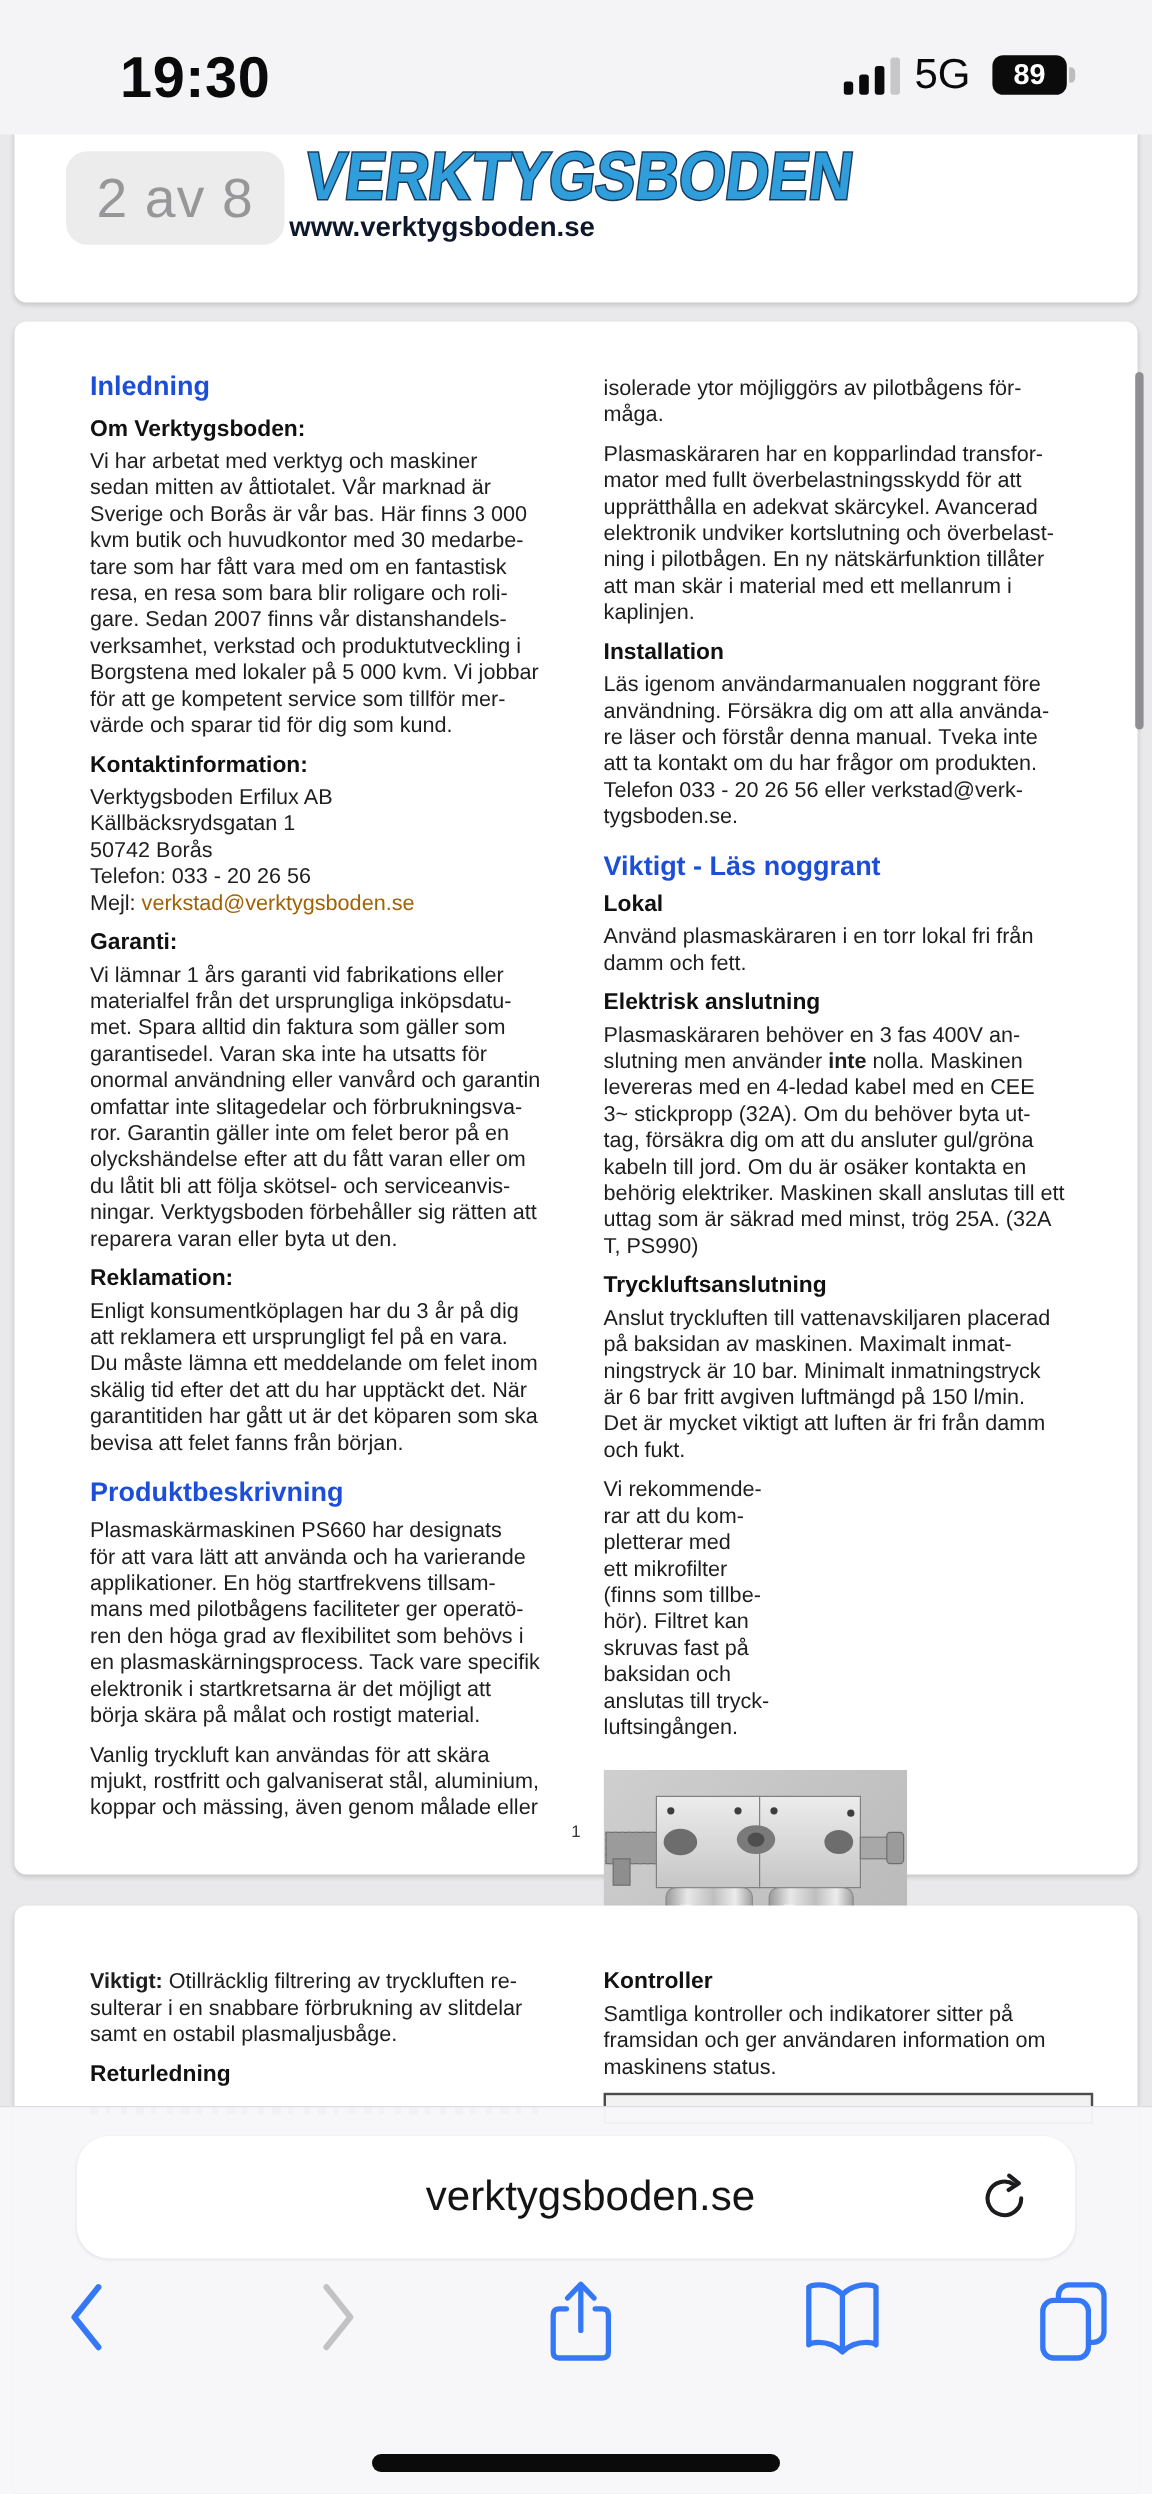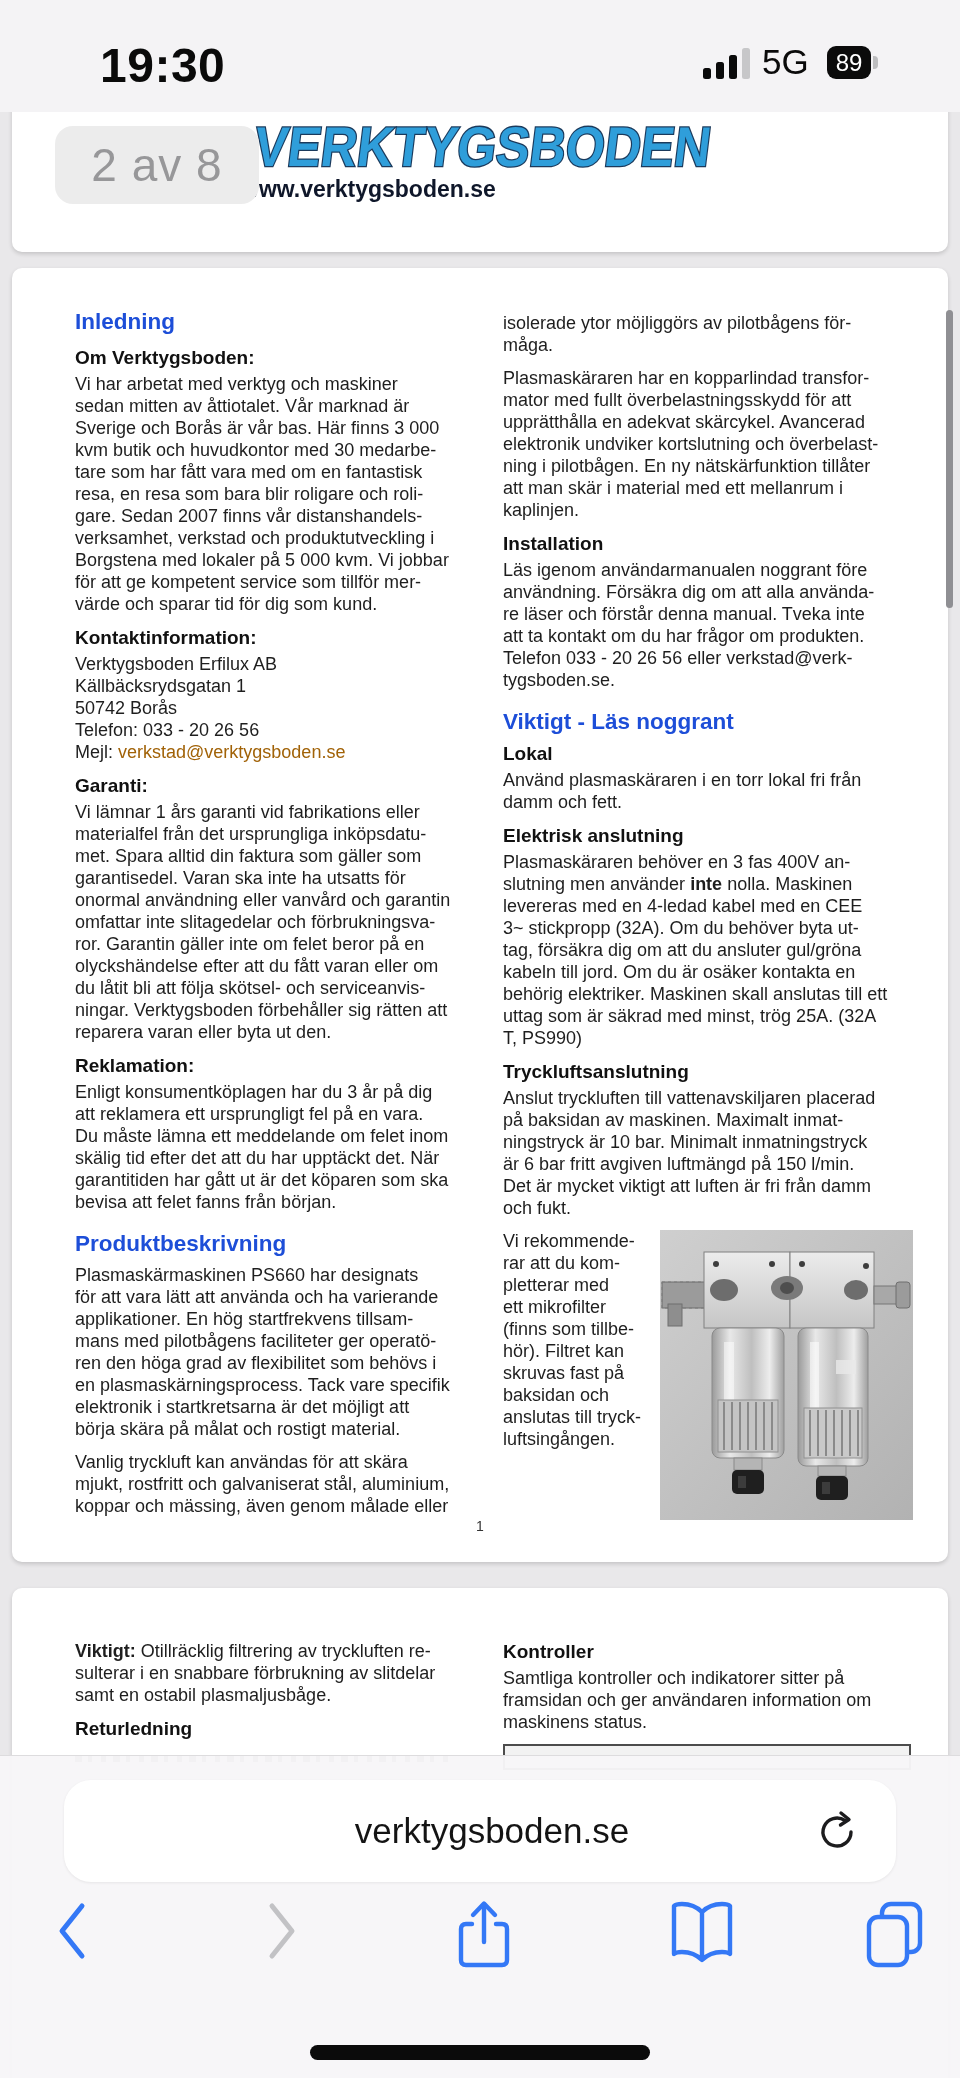--- a/index.html
+++ b/index.html
@@ -4,48 +4,48 @@
 <style>
   html,body{margin:0;padding:0;}
   body{width:960px;height:2078px;font-family:"Liberation Sans",sans-serif;}
   .screen{position:relative;width:960px;height:2078px;background:#e9e8ea;overflow:hidden;}
 
   
   .statusbar{position:absolute;top:0;left:0;width:960px;height:112px;background:#f4f3f5;z-index:6;}
   .time{position:absolute;left:100px;top:38px;font-size:48px;font-weight:600;color:#0a0a0a;letter-spacing:.5px;}
   .sig{position:absolute;left:703px;top:46px;}
   .net{position:absolute;left:762px;top:42px;font-size:35px;font-weight:500;color:#0a0a0a;}
-  .battery{position:absolute;left:827px;top:46px;width:44px;height:33px;background:#0b0b0b;border-radius:9px;
-           color:#fff;font-size:24px;font-weight:400;text-align:center;line-height:33px;}
+  .battery{position:absolute;left:827px;top:46px;width:62px;height:33px;background:#0b0b0b;border-radius:9px;
+           color:#fff;font-size:24px;font-weight:700;text-align:center;line-height:33px;}
   .battery .nub{position:absolute;right:-7px;top:10px;width:5px;height:13px;background:#bdbdbf;border-radius:0 4px 4px 0;}
 
   
   .card{position:absolute;left:12px;width:936px;background:#fff;box-shadow:0 2px 4px rgba(0,0,0,.16);}
   .card1{top:100px;height:152px;border-radius:0 0 10px 10px;z-index:1;}
   .card2{top:268px;height:1294px;border-radius:10px;}
   .card3{top:1588px;height:490px;border-radius:10px 10px 0 0;}
 
   .logo-wrap{position:absolute;left:233px;top:12px;width:480px;height:70px;}
   .logo-site{position:absolute;left:229px;top:76px;width:467px;text-align:left;font-size:23px;font-weight:700;color:#0f172a;}
-  .page-badge{position:absolute;left:43px;top:26px;width:204px;height:78px;background:#ececec;border-radius:18px;
+  .page-badge{position:absolute;left:43px;top:26px;width:182px;height:78px;background:#ececec;border-radius:18px;
               display:flex;align-items:center;justify-content:center;}
   .page-badge span{font-size:46px;color:#979799;letter-spacing:1px;}
 
   
   .col{position:absolute;color:#1e1e1e;}
   .col p{white-space:pre;font-size:18px;line-height:22px;margin:0 0 11px 0;}
   .col h1{white-space:pre;font-size:22.5px;line-height:27px;margin:17px 0 7px 0;color:#1d4ed8;}
   .col h2{white-space:pre;font-size:19px;line-height:24px;margin:11px 0 3px 0;color:#111;}
   .col a{color:#a16207;text-decoration:none;}
   .l-col{left:63px;top:40px;width:400px;}
   .r-col{left:491px;top:44px;width:410px;}
   .first{margin-top:0 !important;}
   .pageno{position:absolute;left:0;width:936px;bottom:28px;text-align:center;font-size:14px;color:#333;}
 
-  .filter-row{display:flex;gap:14px;margin-top:4px;}
+  .filter-row{display:flex;gap:14px;margin-top:4px;flex-direction:column;}
   .filter-row p{width:150px;}
   .photo{width:253px;height:290px;flex:0 0 auto;}
 
   
   .card3 .l-col{top:52px;}
   .card3 .r-col{top:52px;}
   .clipline{margin-top:14px;height:7px;width:380px;opacity:.75;overflow:hidden;
     background:repeating-linear-gradient(90deg,#3c3c3c 0 7px,transparent 7px 13px,#3c3c3c 13px 17px,transparent 17px 26px,#3c3c3c 26px 31px,transparent 31px 38px);}
   .imgframe{margin-top:10px;width:404px;height:22px;border:2px solid #4c4c4c;background:#f2f2f2;}
 

